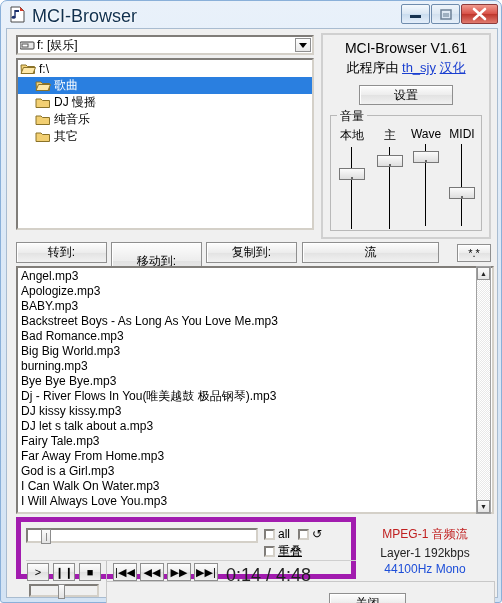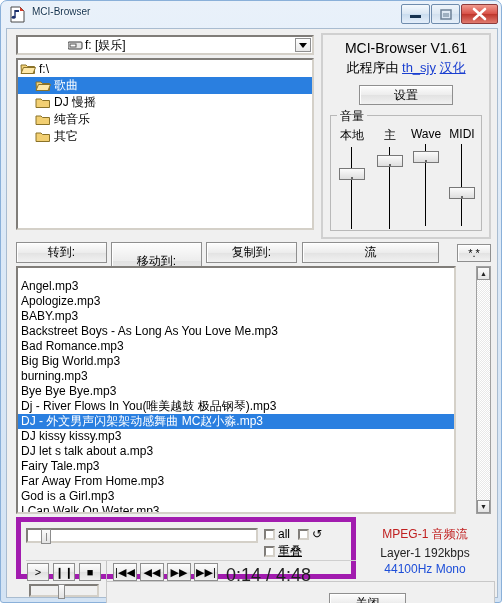--- a/index.html
+++ b/index.html
@@ -18,21 +18,21 @@
     box-sizing:border-box;
   }
   #titlebar{
     position:absolute;left:0;top:0;width:500px;height:27px;
   }
   #app-icon{
     position:absolute;left:8px;top:5px;width:17px;height:17px;
   }
   #title-text{
     position:absolute;left:31px;top:5px;
-    font-size:10px;color:#10304e;
+    font-size:18px;color:#10304e;
     text-shadow:0 0 3px #ffffff,0 0 2px #ffffff;
     white-space:nowrap;
   }
   .winbtn{
     position:absolute;top:3px;height:20px;
     border:1px solid #6f8cad;border-radius:2px;
     box-sizing:border-box;cursor:default;
   }
   #btn-min{left:400px;width:29px;background:linear-gradient(180deg,#f4f9fd,#d9e6f3 48%,#c9dcee 52%,#e4eefa);}
   #btn-max{left:430px;width:29px;background:linear-gradient(180deg,#eef4fa,#dde8f3 48%,#d2e0ee 52%,#e7f0fa);}
@@ -48,21 +48,21 @@
     background:linear-gradient(180deg,#fdfdfd,#ececec 50%,#e2e2e2 51%,#f1f1f1);
     border:1px solid #8f8f8f;box-sizing:border-box;
     font-family:"Liberation Sans","DejaVu Sans",sans-serif;font-size:12px;color:#000;
     display:flex;align-items:center;justify-content:center;cursor:default;
     box-shadow:inset 1px 1px 0 #ffffff;
   }
   
   #drive-combo{
     position:absolute;left:9px;top:6px;width:298px;height:20px;
     border:2px inset #d4d0c8;background:#fff;box-sizing:border-box;
-    display:flex;align-items:center;padding-left:48px;
+    display:flex;align-items:center;
   }
   #drive-icon{margin-left:2px;width:15px;height:11px;position:relative;}
   #drive-label{margin-left:2px;font-size:12px;color:#000;white-space:nowrap;}
   #drive-arrow{
     position:absolute;right:1px;top:1px;width:16px;height:14px;
     background:linear-gradient(180deg,#fdfdfd,#e9e9e9);
     border:1px solid #8f8f8f;box-sizing:border-box;
     display:flex;align-items:center;justify-content:center;
   }
   
@@ -75,22 +75,22 @@
   .tree-label{font-size:12px;margin-left:3px;}
   .fico{width:16px;height:13px;position:relative;flex:0 0 16px;}
   
   #btn-goto{position:absolute;left:9px;top:213px;width:91px;height:21px;}
   #btn-move{position:absolute;left:104px;top:213px;width:91px;height:38px;}
   #btn-copy{position:absolute;left:199px;top:213px;width:91px;height:21px;}
   #btn-stream{position:absolute;left:295px;top:213px;width:137px;height:21px;}
   #btn-filter{position:absolute;left:450px;top:215px;width:34px;height:18px;font-size:11px;}
   
   #filelist{
-    position:absolute;left:9px;top:237px;width:440px;height:248px;
-    overflow:hidden;padding:11px 0 0 0;
+    position:absolute;left:9px;top:237px;width:478px;height:248px;
+    overflow:hidden;padding:1px 0 0 0;
   }
   .file-row{height:15px;line-height:15px;font-size:12px;padding-left:3px;white-space:nowrap;overflow:hidden;}
   .file-row.sel{background:#2a7fe0;color:#ffffff;}
   
   #list-scroll{
     position:absolute;left:469px;top:237px;width:15px;height:248px;
     background:#f1f1f1;border:1px solid #a0a0a0;box-sizing:border-box;
   }
   .sb-btn{
     position:absolute;left:0;width:13px;height:13px;
@@ -289,21 +289,20 @@
     <div id="filelist" class="sunken">
       <div class="file-row">Angel.mp3</div>
       <div class="file-row">Apologize.mp3</div>
       <div class="file-row">BABY.mp3</div>
       <div class="file-row">Backstreet Boys - As Long As You Love Me.mp3</div>
       <div class="file-row">Bad Romance.mp3</div>
       <div class="file-row">Big Big World.mp3</div>
       <div class="file-row">burning.mp3</div>
       <div class="file-row">Bye Bye Bye.mp3</div>
       <div class="file-row">Dj - River Flows In You(唯美越鼓 极品钢琴).mp3</div>
-      <div class="file-row sel">DJ - 外文男声闪架架动感舞曲 MC赵小淼.mp3</div>
       <div class="file-row">DJ kissy kissy.mp3</div>
       <div class="file-row">DJ let s talk about a.mp3</div>
       <div class="file-row">Fairy Tale.mp3</div>
       <div class="file-row">Far Away From Home.mp3</div>
       <div class="file-row">God is a Girl.mp3</div>
       <div class="file-row">I Can Walk On Water.mp3</div>
       <div class="file-row">I Will Always Love You.mp3</div>
 
     </div>
 

